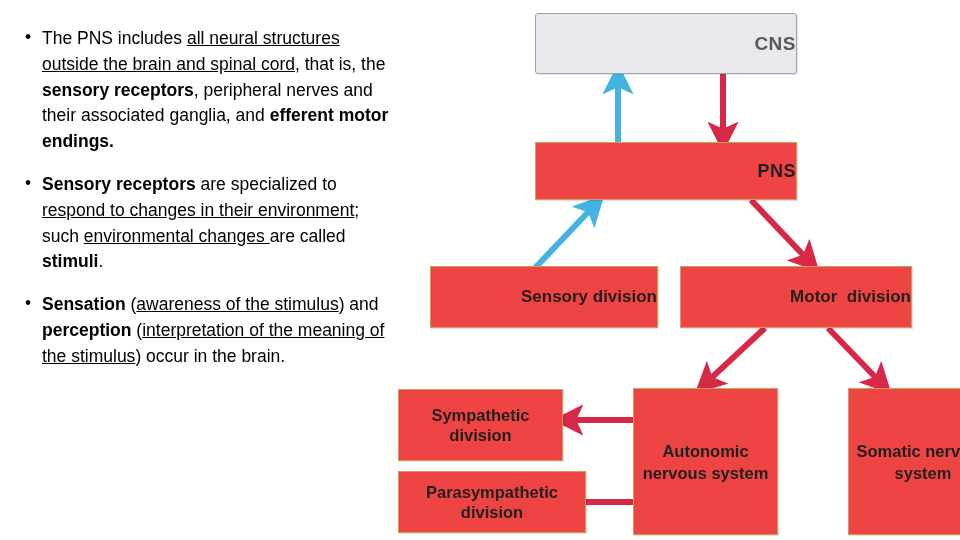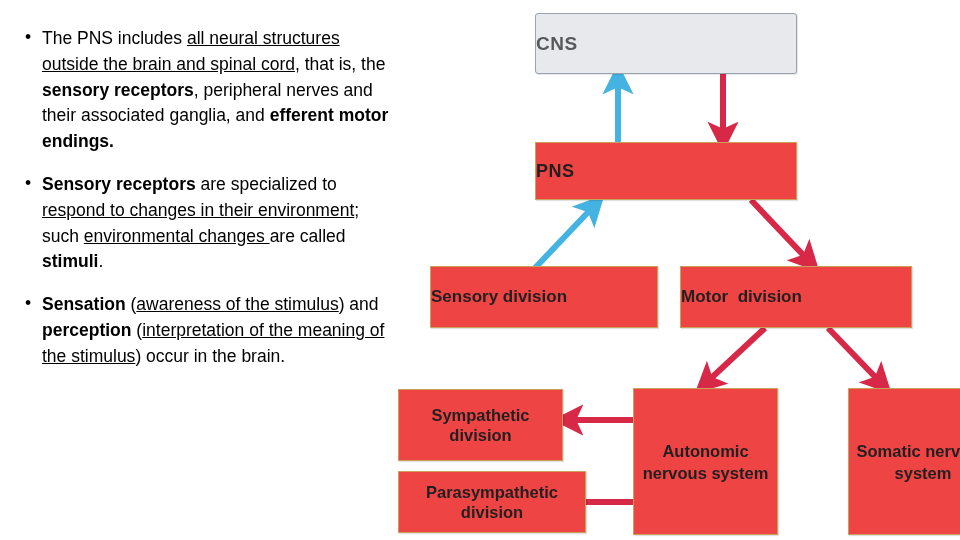--- a/index.html
+++ b/index.html
@@ -32,21 +32,21 @@
   .u{text-decoration:underline;}
 
   
   #diagram{
     position:absolute;left:380px;top:0;width:580px;height:540px;
   }
   #diagram svg{position:absolute;left:0;top:0;}
   .box{
     position:absolute;
     box-sizing:border-box;
-    display:flex;align-items:center;justify-content:flex-start;
+    display:flex;align-items:center;justify-content:flex-end;
     text-align:center;
     font-weight:bold;
     color:#231f20;
     font-family:"Liberation Sans", sans-serif;
     z-index:3;
   }
   .box-yellow{
     background:#ef4444;
     border:1.5px solid #c9a15a;
     box-shadow:1px 1px 1px rgba(0,0,0,.12);

